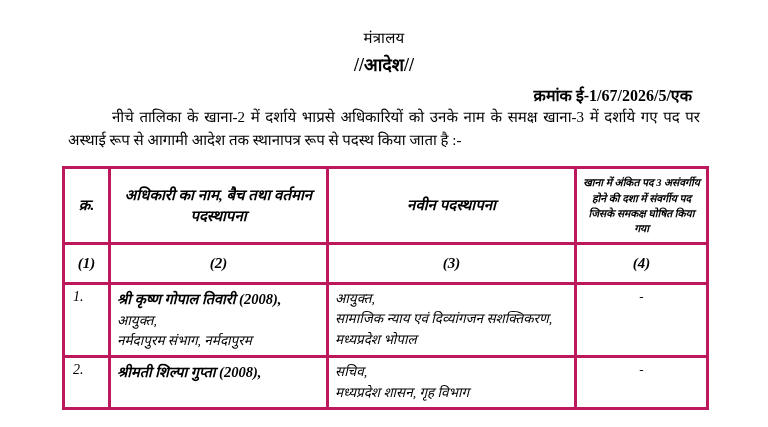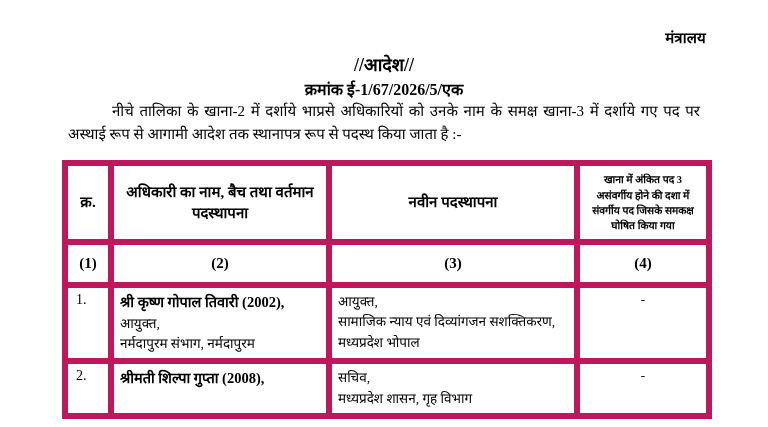--- a/index.html
+++ b/index.html
@@ -26,33 +26,32 @@
     margin-top: 28px;
     line-height: 1.45;
   }
   .header-line {
     font-size: 17px;
     font-weight: bold;
     letter-spacing: 0.2px;
   }
   .header-line.small {
     font-size: 15px;
-    font-weight: bold;
-    text-align: right;
+    font-weight: normal;
   }
   .order-line {
     font-size: 18px;
     font-weight: bold;
     margin-top: 2px;
   }
   .meta-row {
     display: flex;
-    justify-content: center;
+    justify-content: flex-end;
     align-items: flex-end;
-    margin-top: 0;
+    margin-top: 6px;
     padding: 0 14px;
   }
   .meta-left {
     font-size: 16px;
     font-weight: bold;
   }
   .meta-right {
     font-size: 15px;
     font-weight: bold;
   }
@@ -65,23 +64,24 @@
     text-indent: 44px;
   }
   table.main-table {
     margin-top: 14px;
     width: 100%;
     border-collapse: collapse;
     table-layout: fixed;
   }
   table.main-table td,
   table.main-table th {
-    border: 6px solid #be185d;
+    border: 3px solid #be185d;
     vertical-align: top;
     padding: 4px 6px;
+    font-style: italic;
   }
   .col-sn   { width: 46px; }
   .col-off  { width: 218px; }
   .col-new  { width: 248px; }
   .col-note { width: 132px; }
 
   thead td {
     text-align: center;
     font-weight: bold;
     font-size: 15px;
@@ -150,21 +150,21 @@
         <td class="numrow">(1)</td>
         <td class="numrow">(2)</td>
         <td class="numrow">(3)</td>
         <td class="numrow">(4)</td>
       </tr>
     </thead>
     <tbody>
       <tr>
         <td class="sn">1.</td>
         <td class="officer">
-          <span class="name">श्री कृष्ण गोपाल तिवारी (2002),</span><br>
+          <span class="name">श्री कृष्ण गोपाल तिवारी (2008),</span><br>
           <span class="detail">आयुक्त,<br>नर्मदापुरम संभाग, नर्मदापुरम</span>
         </td>
         <td class="newpost">आयुक्त,<br>सामाजिक न्याय एवं दिव्यांगजन सशक्तिकरण, मध्यप्रदेश भोपाल</td>
         <td class="note">-</td>
       </tr>
       <tr>
         <td class="sn">2.</td>
         <td class="officer">
           <span class="name">श्रीमती शिल्पा गुप्ता (2008),</span><br>
           

